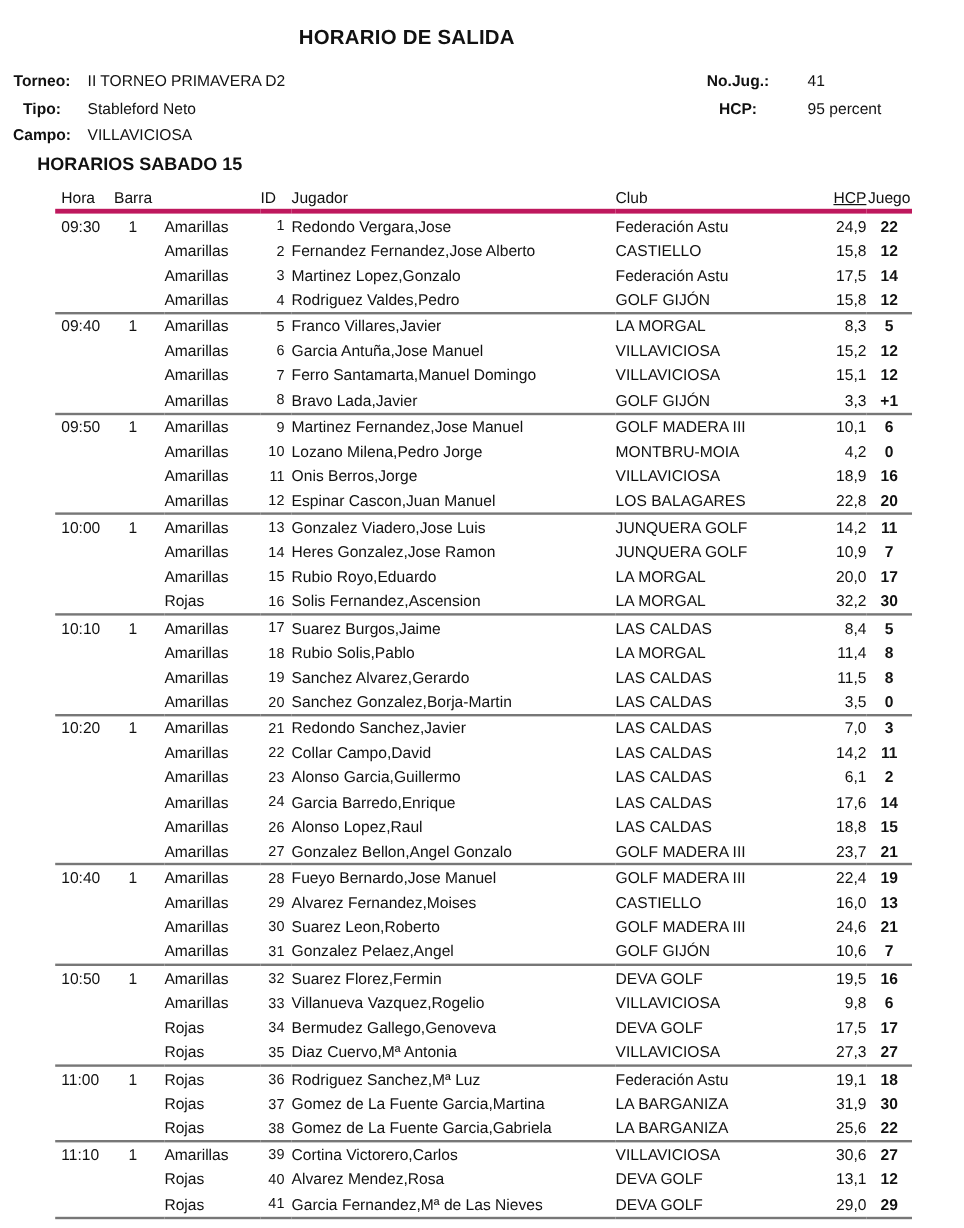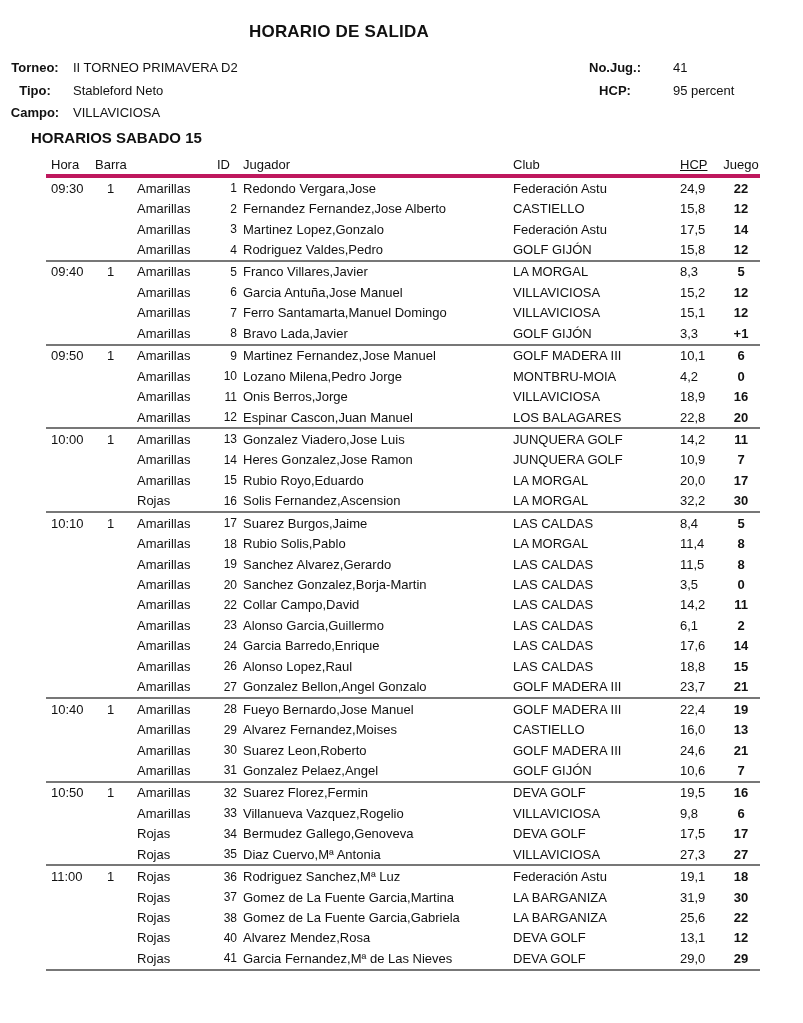--- a/index.html
+++ b/index.html
@@ -23,25 +23,25 @@
          border-bottom:4px solid #be185d; }
     td { height:20.45px; padding:0; white-space:nowrap; vertical-align:middle; }
     tr.group-start td { border-top:2px solid #777; }
     tr.first td { border-top:none; }
     .c-hora { width:44px; padding-left:5px; }
     .c-barra { width:30px; text-align:left; padding-left:12px; }
     .c-tee { width:80px; }
     .c-id { width:20px; text-align:right; padding-right:6px; font-size:12px; }
     .c-jug { width:270px; }
     .c-club { width:167px;margin-left:27px; }
-    .c-hcp { width:42px; text-align:left; }
+    .c-hcp { width:42px; text-align:right; }
     .c-juego { width:38px; text-align:center; font-weight:bold; }
     th.h-hora { padding-left:5px; }
     th.h-id { text-align:left; padding-right:6px; }
-    th.h-hcp { text-align:left;text-decoration:underline; }
+    th.h-hcp { text-align:right;text-decoration:underline; }
     th.h-juego { text-align:center; }
   </style>
 </head>
 <body>
 
 <div class="title">HORARIO DE SALIDA</div>
 
 <div class="meta meta-left">
   <div class="row">
     <span class="lbl">Torneo:</span><span class="val">II TORNEO PRIMAVERA D2</span>
@@ -271,20 +271,30 @@
       <tr>
         <td class="c-hora"></td>
         <td class="c-barra"></td>
         <td class="c-tee">Amarillas</td>
         <td class="c-id">20</td>
         <td class="c-jug">Sanchez Gonzalez,Borja-Martin</td>
         <td class="c-club">LAS CALDAS</td>
         <td class="c-hcp">3,5</td>
         <td class="c-juego">0</td>
       </tr>
+      <tr class="group-start">
+        <td class="c-hora">10:20</td>
+        <td class="c-barra">1</td>
+        <td class="c-tee">Amarillas</td>
+        <td class="c-id">21</td>
+        <td class="c-jug">Redondo Sanchez,Javier</td>
+        <td class="c-club">LAS CALDAS</td>
+        <td class="c-hcp">7,0</td>
+        <td class="c-juego">3</td>
+      </tr>
       <tr>
         <td class="c-hora"></td>
         <td class="c-barra"></td>
         <td class="c-tee">Amarillas</td>
         <td class="c-id">22</td>
         <td class="c-jug">Collar Campo,David</td>
         <td class="c-club">LAS CALDAS</td>
         <td class="c-hcp">14,2</td>
         <td class="c-juego">11</td>
       </tr>
@@ -430,20 +440,30 @@
       </tr>
       <tr>
         <td class="c-hora"></td>
         <td class="c-barra"></td>
         <td class="c-tee">Rojas</td>
         <td class="c-id">38</td>
         <td class="c-jug">Gomez de La Fuente Garcia,Gabriela</td>
         <td class="c-club">LA BARGANIZA</td>
         <td class="c-hcp">25,6</td>
         <td class="c-juego">22</td>
+      </tr>
+      <tr class="group-start">
+        <td class="c-hora">11:10</td>
+        <td class="c-barra">1</td>
+        <td class="c-tee">Amarillas</td>
+        <td class="c-id">39</td>
+        <td class="c-jug">Cortina Victorero,Carlos</td>
+        <td class="c-club">VILLAVICIOSA</td>
+        <td class="c-hcp">30,6</td>
+        <td class="c-juego">27</td>
       </tr>
       <tr>
         <td class="c-hora"></td>
         <td class="c-barra"></td>
         <td class="c-tee">Rojas</td>
         <td class="c-id">40</td>
         <td class="c-jug">Alvarez Mendez,Rosa</td>
         <td class="c-club">DEVA GOLF</td>
         <td class="c-hcp">13,1</td>
         <td class="c-juego">12</td>

